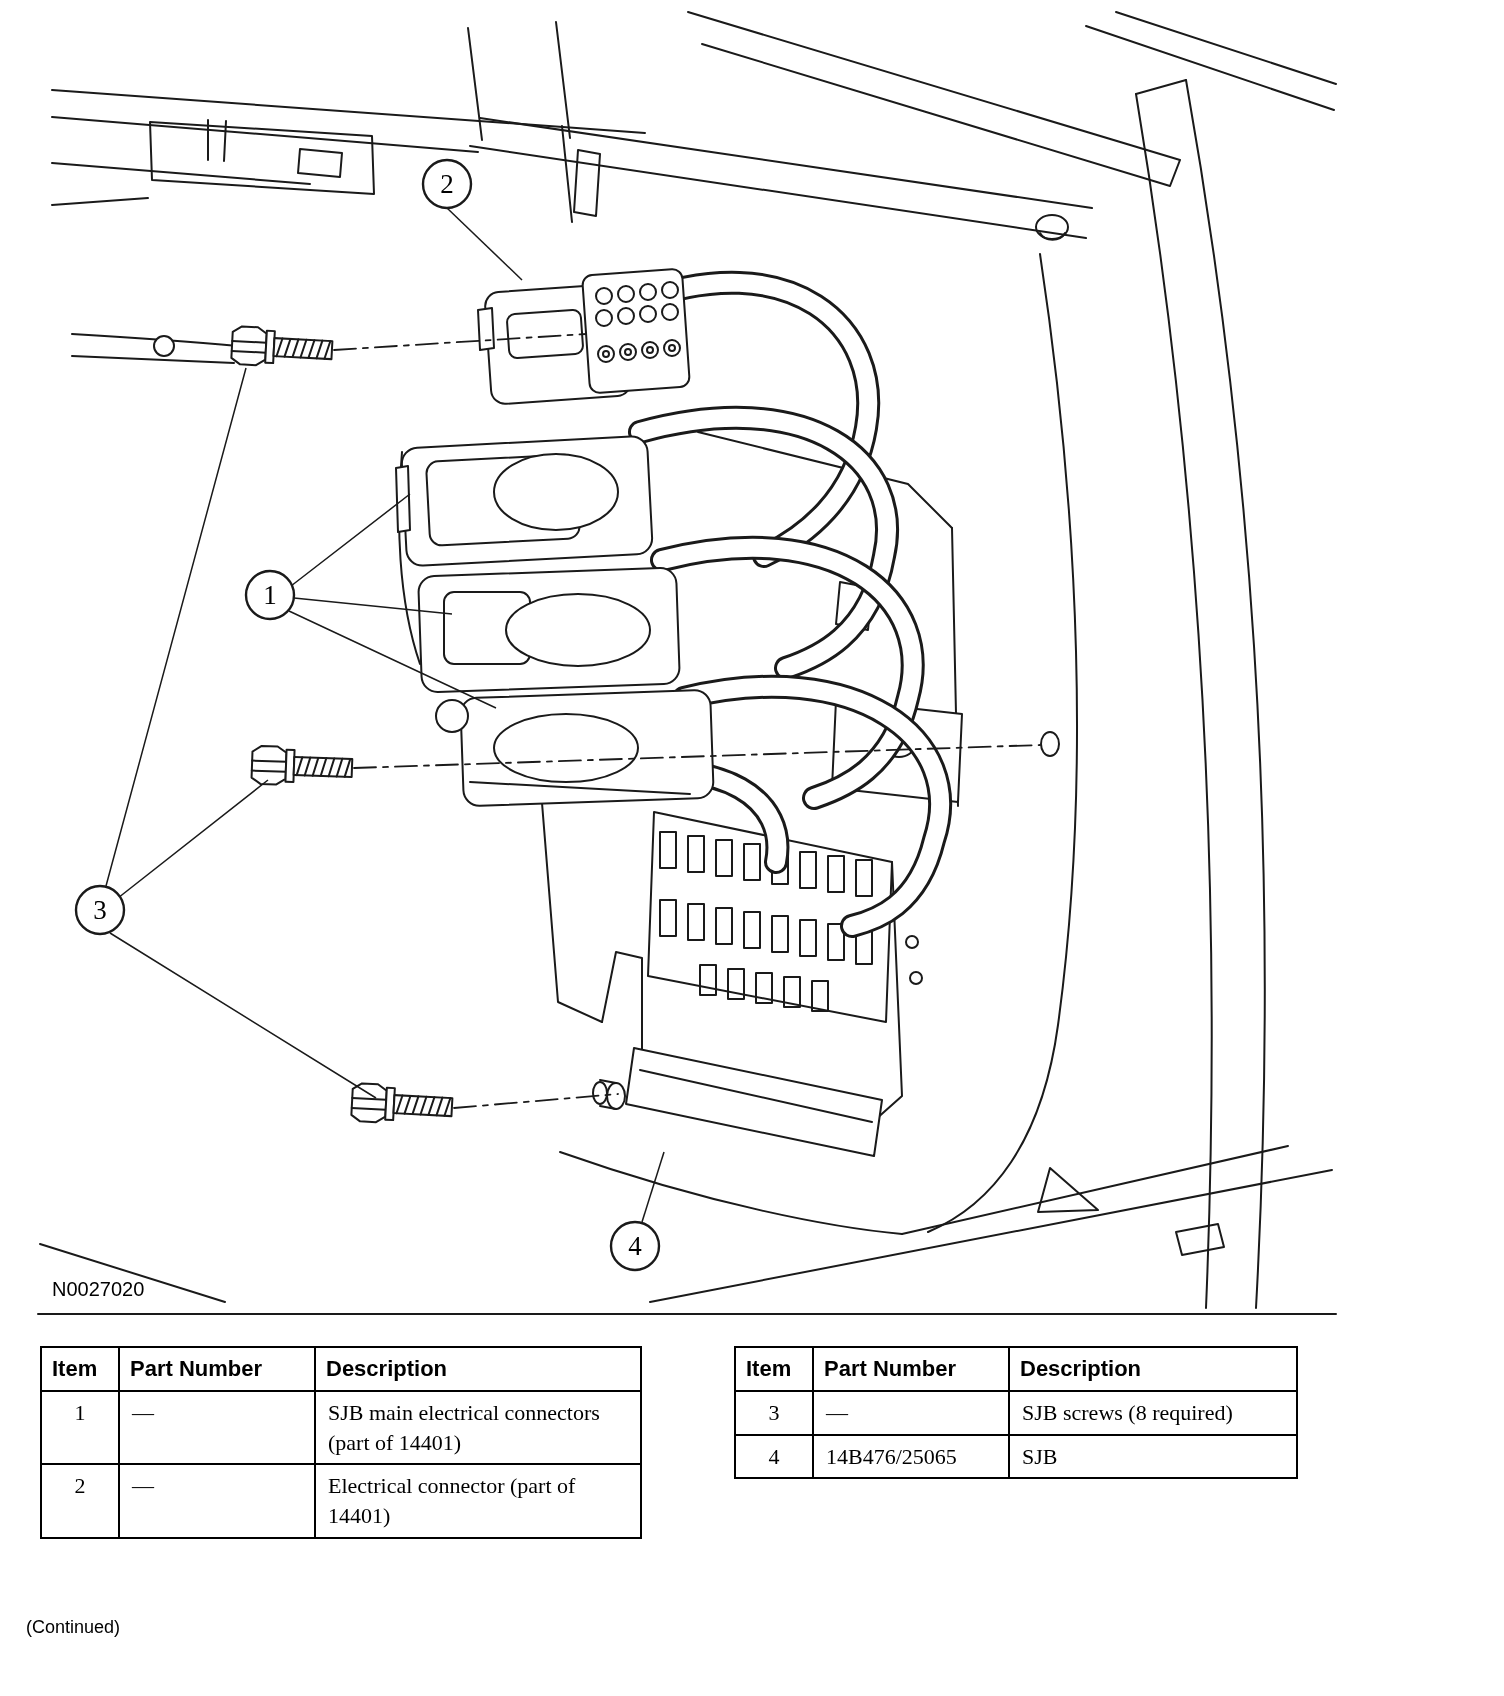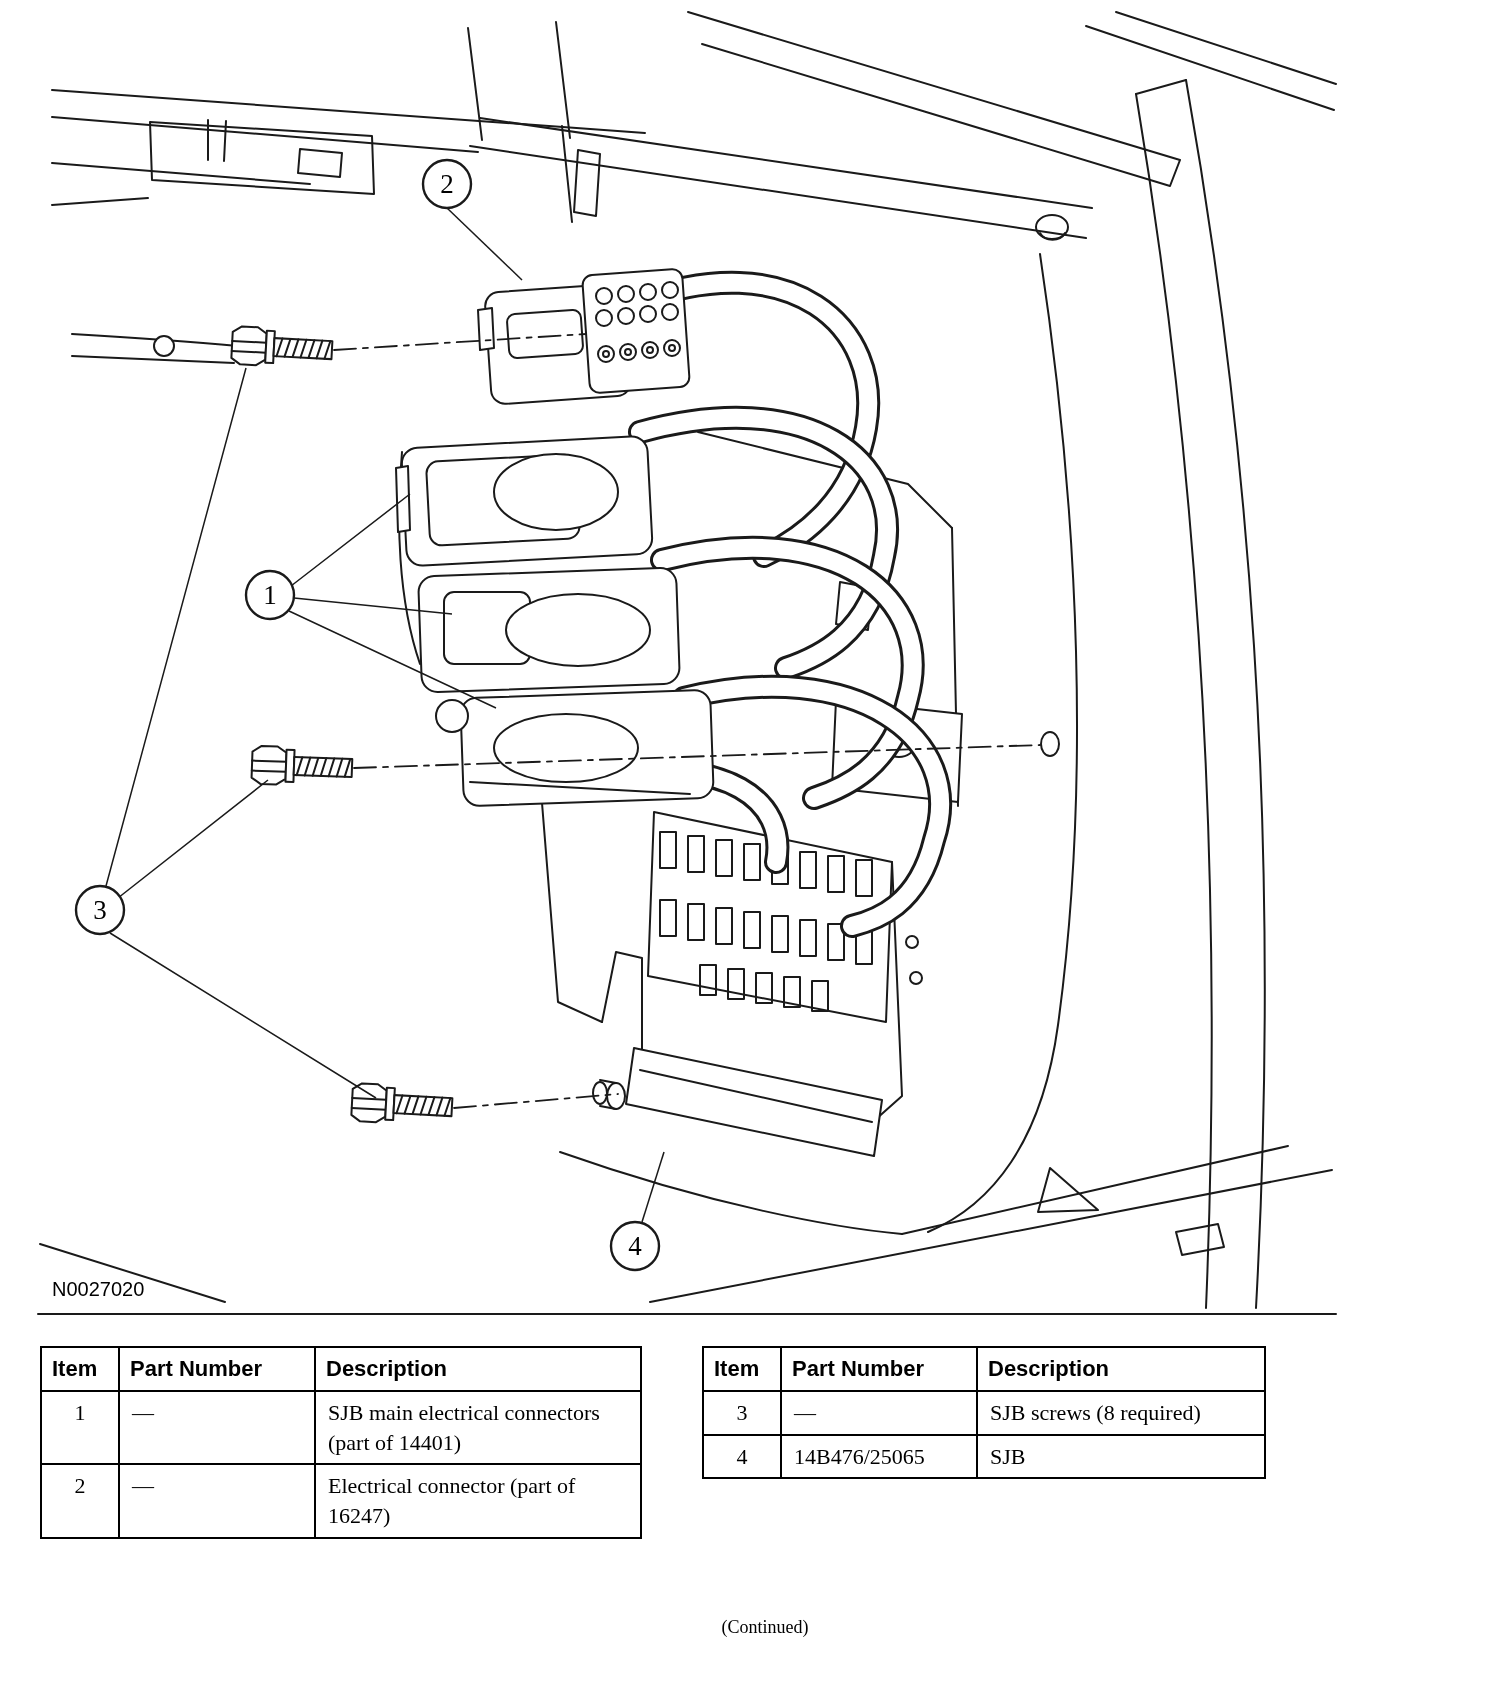--- a/index.html
+++ b/index.html
@@ -12,28 +12,28 @@
   .thin{stroke:#1a1a1a;stroke-width:1.5;fill:none;}
   .wf{fill:#fff;}
   .tube-o{fill:none;stroke:#1a1a1a;stroke-width:24;stroke-linecap:round;}
   .tube-i{fill:none;stroke:#fff;stroke-width:18;stroke-linecap:round;}
   .cl{stroke:#1a1a1a;stroke-width:1.8;fill:none;stroke-dasharray:22 7 5 7;}
   .callout-circle{fill:#fff;stroke:#1a1a1a;stroke-width:2.4;}
   .callout-num{font-family:"Liberation Serif",serif;font-size:27px;fill:#000;text-anchor:middle;}
   .figid{font-family:"Liberation Sans",sans-serif;font-size:20px;fill:#000;}
 
   
-  .tables-row{display:flex;align-items:flex-start;gap:60px;margin:24px 0 0 40px;}
+  .tables-row{display:flex;align-items:flex-start;gap:92px;margin:24px 0 0 40px;}
   table.pt{border-collapse:collapse;background:#fff;}
   .pt th,.pt td{border:2px solid #000;}
   .pt th{font-family:"Liberation Sans",sans-serif;font-weight:bold;font-size:22px;text-align:left;padding:8px 10px;}
   .pt td{font-family:"Liberation Serif",serif;font-size:22px;padding:6px 12px;vertical-align:top;line-height:1.35;}
   td.item{text-align:center;}
   .c-item{width:78px}.c-part{width:196px}.c-desc-l{width:326px}.c-desc-r{width:288px}
-  .continued{font-family:Liberation Serif, serif;font-size:18px;margin:78px 0 0 26px;text-align:center;}
+  .continued{font-family:Liberation Sans, sans-serif;font-size:18px;margin:78px 0 0 26px;}
 </style>
 </head>
 <body>
 
 <div class="figure-wrap">
 <svg width="1504" height="1322" viewBox="0 0 1504 1322">
 
   <defs>
     <g id="screw">
       <polygon points="-40,-13 -31,-19 -15,-19 -6,-13 -6,13 -15,19 -31,19 -40,13" class="wf"></polygon>
@@ -228,21 +228,21 @@
     </thead>
     <tbody>
       <tr>
         <td class="item">1</td>
         <td class="part">—</td>
         <td class="desc">SJB main electrical connectors (part of 14401)</td>
       </tr>
       <tr>
         <td class="item">2</td>
         <td class="part">—</td>
-        <td class="desc">Electrical connector (part of 16247)</td>
+        <td class="desc">Electrical connector (part of 14401)</td>
       </tr>
     </tbody>
   </table>
 
   <table class="pt">
     <colgroup>
         <col class="c-item">
         <col class="c-part">
         <col class="c-desc-r">
       </colgroup>

